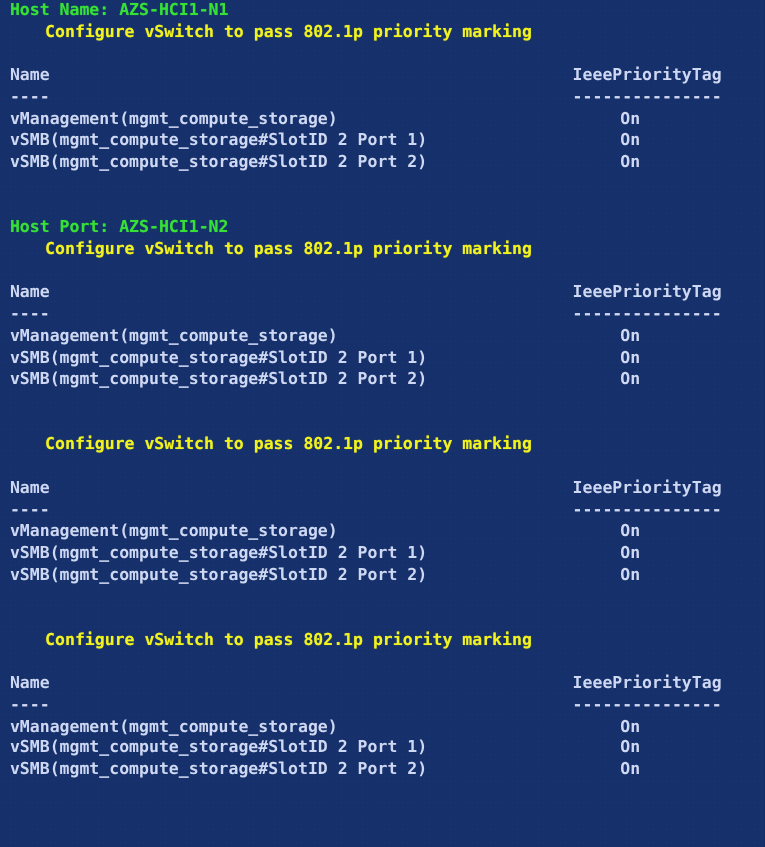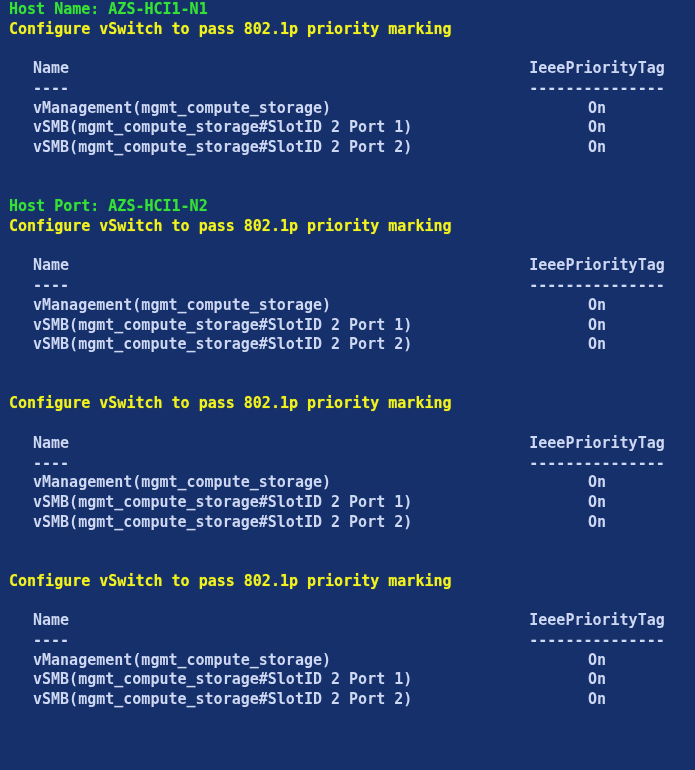--- a/index.html
+++ b/index.html
@@ -41,39 +41,39 @@
   .line.blank { color: transparent; }
   .host-line {
     color: #36e036;
     font-weight: bold;
     text-shadow: 0 0 1px rgba(54,224,54,0.5);
   }
   .task-line {
     color: #f2f21f;
     font-weight: bold;
     text-shadow: 0 0 1px rgba(242,242,31,0.5);
+    margin-left: 32px;
   }
   .table-line {
     color: #cfd8f2;
     font-weight: bold;
-    margin-left: 24px;
   }
   .col-left {
     display: inline-block;
     white-space: pre;
   }
   .col-right {
     position: absolute;
     left: 490px;
     width: 166px;
     text-align: center;
     white-space: pre;
   }
   .col-right.hdr {
-    text-align: center;
+    text-align: right;
   }
   .dash-cell {
     color: #cfd8f2;
   }
 </style>
 </head>
 <body>
 
 <div id="console">
 

